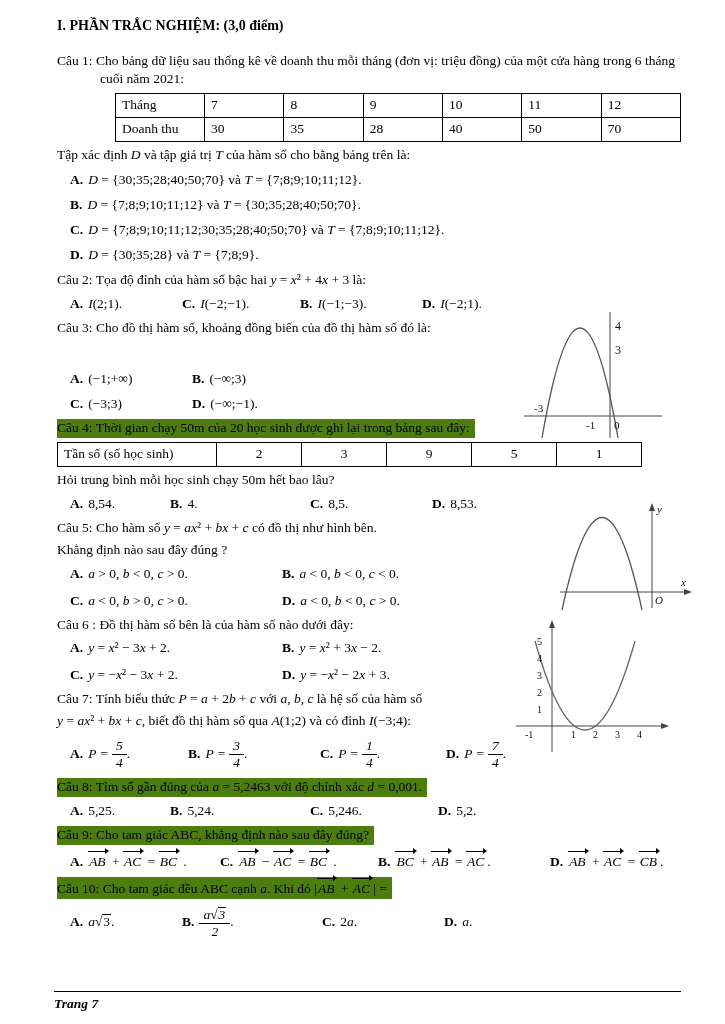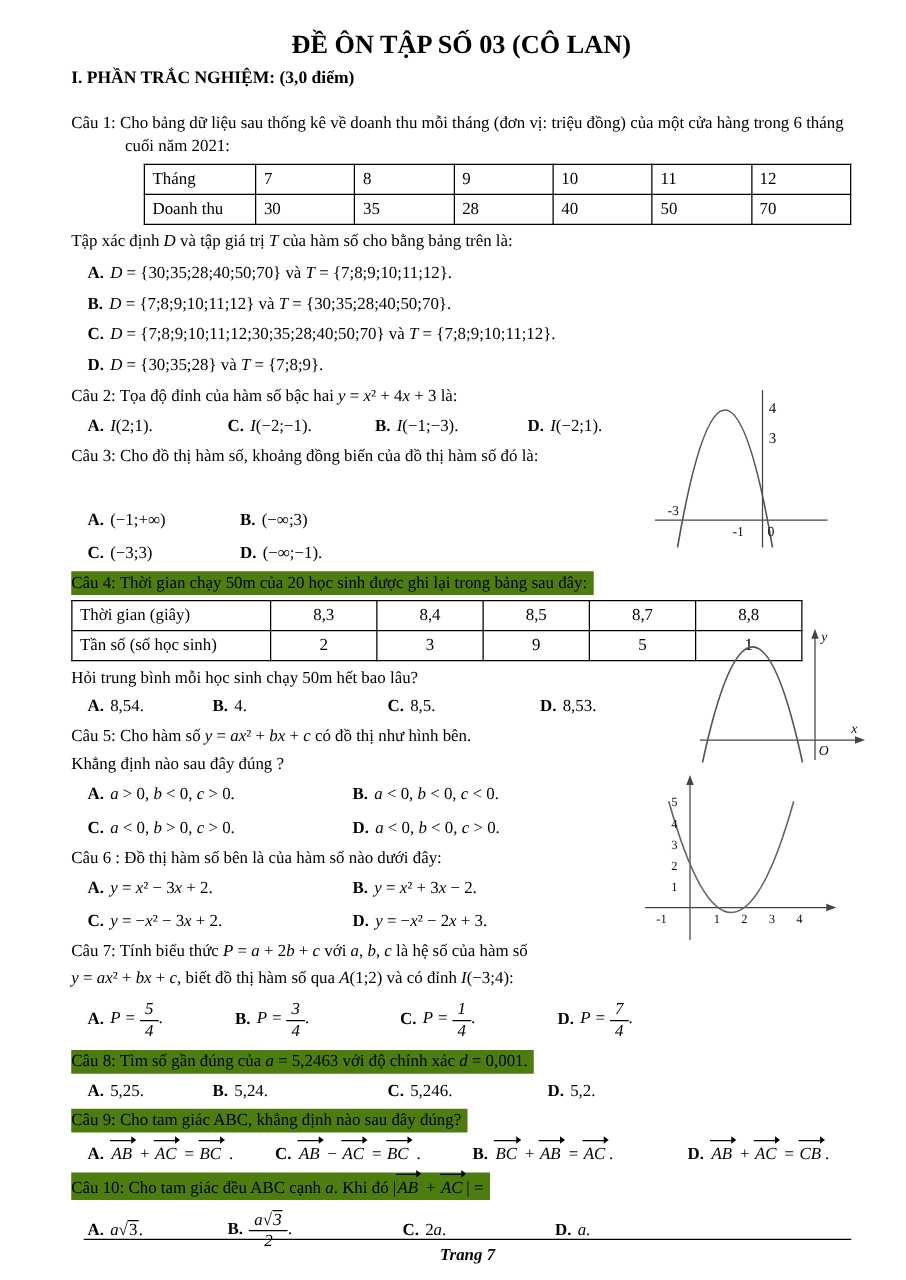--- a/index.html
+++ b/index.html
@@ -37,31 +37,30 @@
   .frac{display:inline-block;vertical-align:middle;text-align:center;line-height:1.05;font-style:italic;}
   .fnum{display:block;border-bottom:1px solid #000;padding:0 4px 1px;}
   .fden{display:block;padding-top:1px;}
   .vec{font-style:italic;position:relative;display:inline-block;padding:3px 3px 0 1px;}
   .vec::before{content:'';position:absolute;top:1px;left:0;right:3px;border-top:1px solid #000;}
   .vec::after{content:'';position:absolute;top:-2px;right:0;width:0;height:0;
               border-top:3px solid transparent;border-bottom:3px solid transparent;border-left:4px solid #000;}
   .rad{display:inline-block;border-top:1px solid #000;padding:0 1px;line-height:1.05;}
   .graph{position:absolute;}
   .graph text{font-family:"Liberation Serif",serif;fill:#111;}
-  .footer{position:absolute;left:67px;right:44px;bottom:10px;border-top:1.6px solid #000;
-          padding-top:3px;text-align:center;font-weight:bold;font-style:italic;}
+  .footer{position:absolute;left:54px;right:44px;bottom:10px;border-top:1.6px solid #000;
+          padding-top:3px;text-align:left;font-weight:bold;font-style:italic;}
   i{font-style:italic;}
 </style>
 </head>
 <body>
 
 <div class="page">
 
 
-  <div class="doc-title">ĐỀ ÔN TẬP SỐ 03 (CÔ LAN)</div>
   <div class="section">I. PHẦN TRẮC NGHIỆM: (3,0 điểm)</div>
 
   <div>
     <div class="q-text hang">
       <b class="q-label">Câu 1:</b>
       <span>Cho bảng dữ liệu sau thống kê về doanh thu mỗi tháng (đơn vị: triệu đồng) của một cửa hàng trong 6 tháng cuối năm 2021:</span>
     </div>
     <table class="tbl t1">
       <tbody>
           <tr>
@@ -119,28 +118,20 @@
     </div>
   </div>
 
   <div>
     <div class="q-text hl">
       <b class="q-label">Câu 4:</b>
       <span>Thời gian chạy 50m của 20 học sinh được ghi lại trong bảng sau đây:</span>
     </div>
     <table class="tbl t2">
       <tbody>
-          <tr>
-        <td class="c0">Thời gian (giây)</td>
-        <td>8,3</td>
-        <td>8,4</td>
-        <td>8,5</td>
-        <td>8,7</td>
-        <td>8,8</td>
-      </tr>
       <tr>
         <td class="c0">Tần số (số học sinh)</td>
         <td>2</td>
         <td>3</td>
         <td>9</td>
         <td>5</td>
         <td>1</td>
       </tr>
     </tbody>
       </table>

